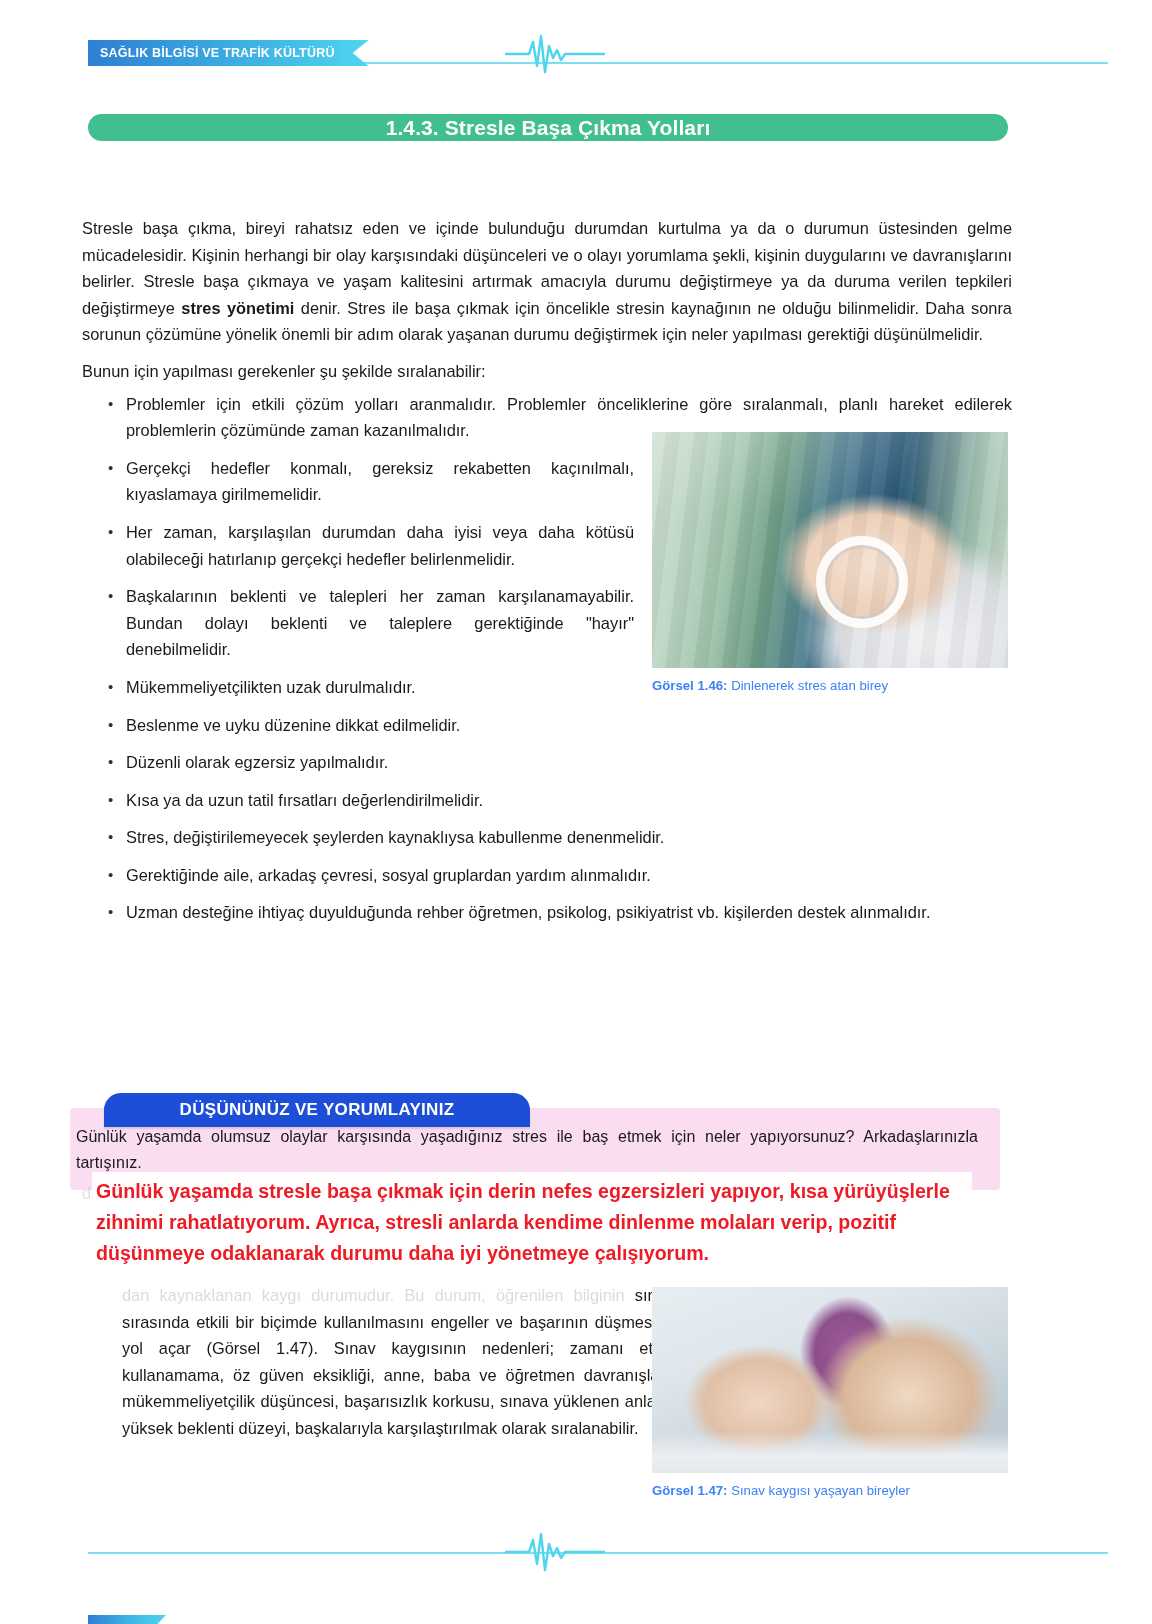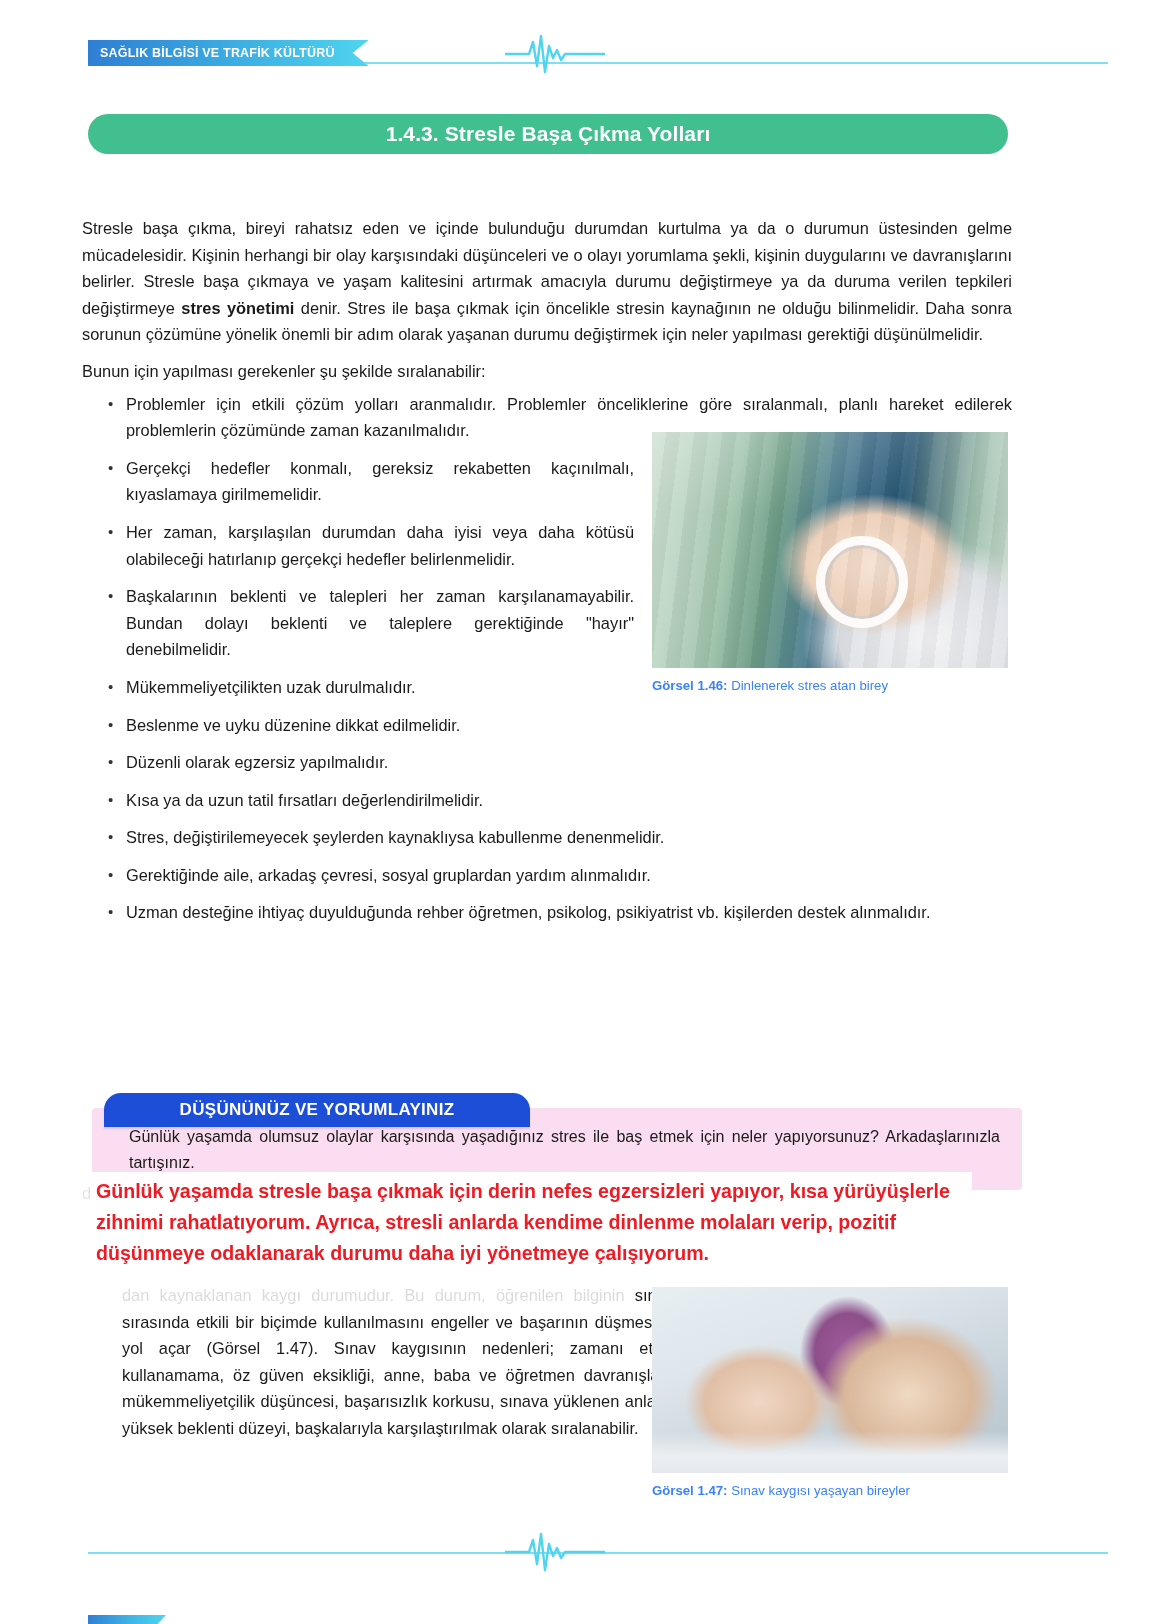--- a/index.html
+++ b/index.html
@@ -44,21 +44,21 @@
   .ekg {
     position: absolute;
     left: 505px; top: 32px;
     width: 100px; height: 44px;
   }
 
   
   .section-title {
     position: absolute;
     left: 88px; top: 114px;
-    width: 920px; height: 40px;
+    width: 920px; height: 27px;
     background: #41bf8f;
     border-radius: 20px;
     color: #ffffff;
     font-size: 21px;
     font-weight: bold;
     display: flex; align-items: center; justify-content: center;
     letter-spacing: .1px;
   }
 
   
@@ -175,26 +175,26 @@
     border-radius: 17px 17px 0 0;
     color: #ffffff;
     font-size: 17px;
     font-weight: bold;
     letter-spacing: .3px;
     display: flex; align-items: center; justify-content: center;
     box-shadow: 0 2px 2px rgba(0,0,0,.12);
   }
   .think-box {
     position: absolute;
-    left: 92px; top: 1108px;
+    left: 70px; top: 1108px;
     width: 930px;
     min-height: 68px;
     background: #fbddf1;
     border-radius: 4px;
-    padding: 16px 22px 14px 37px;
+    padding: 16px 22px 14px 6px;
   }
   .think-text {
     font-size: 16px;
     line-height: 26px;
     color: #1a1a1a;
     text-align: justify;
   }
 
   
   .faded {

